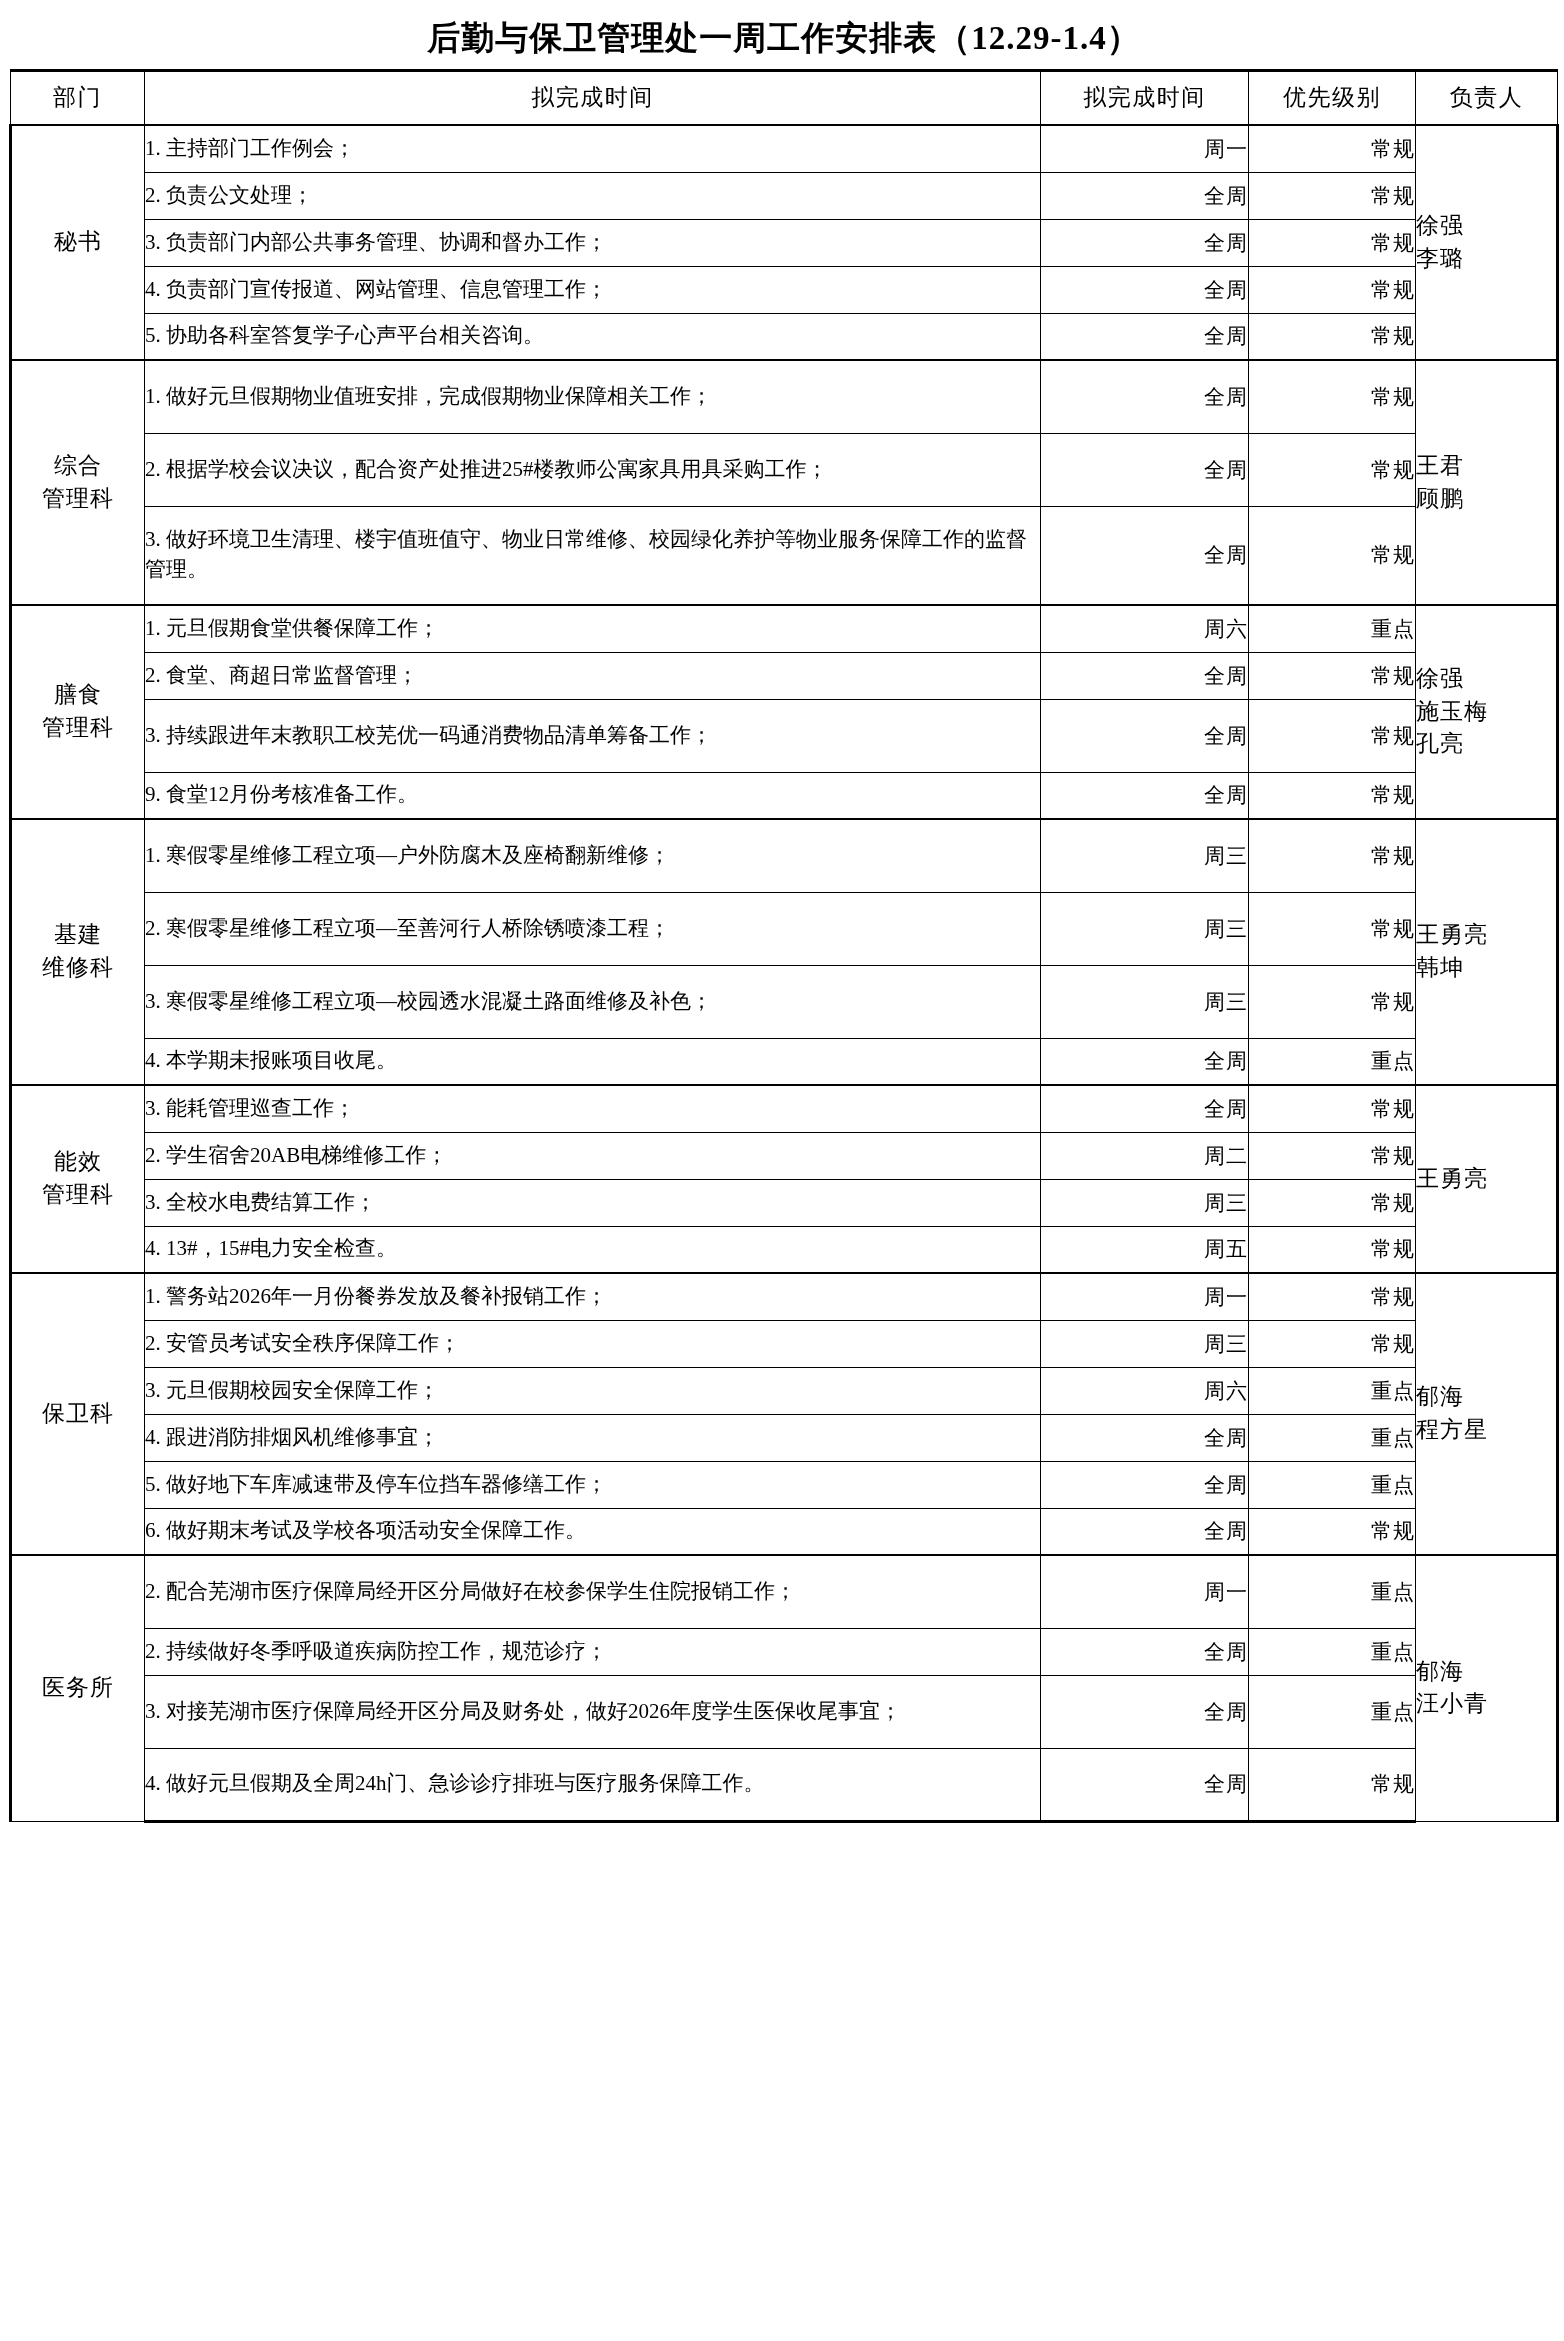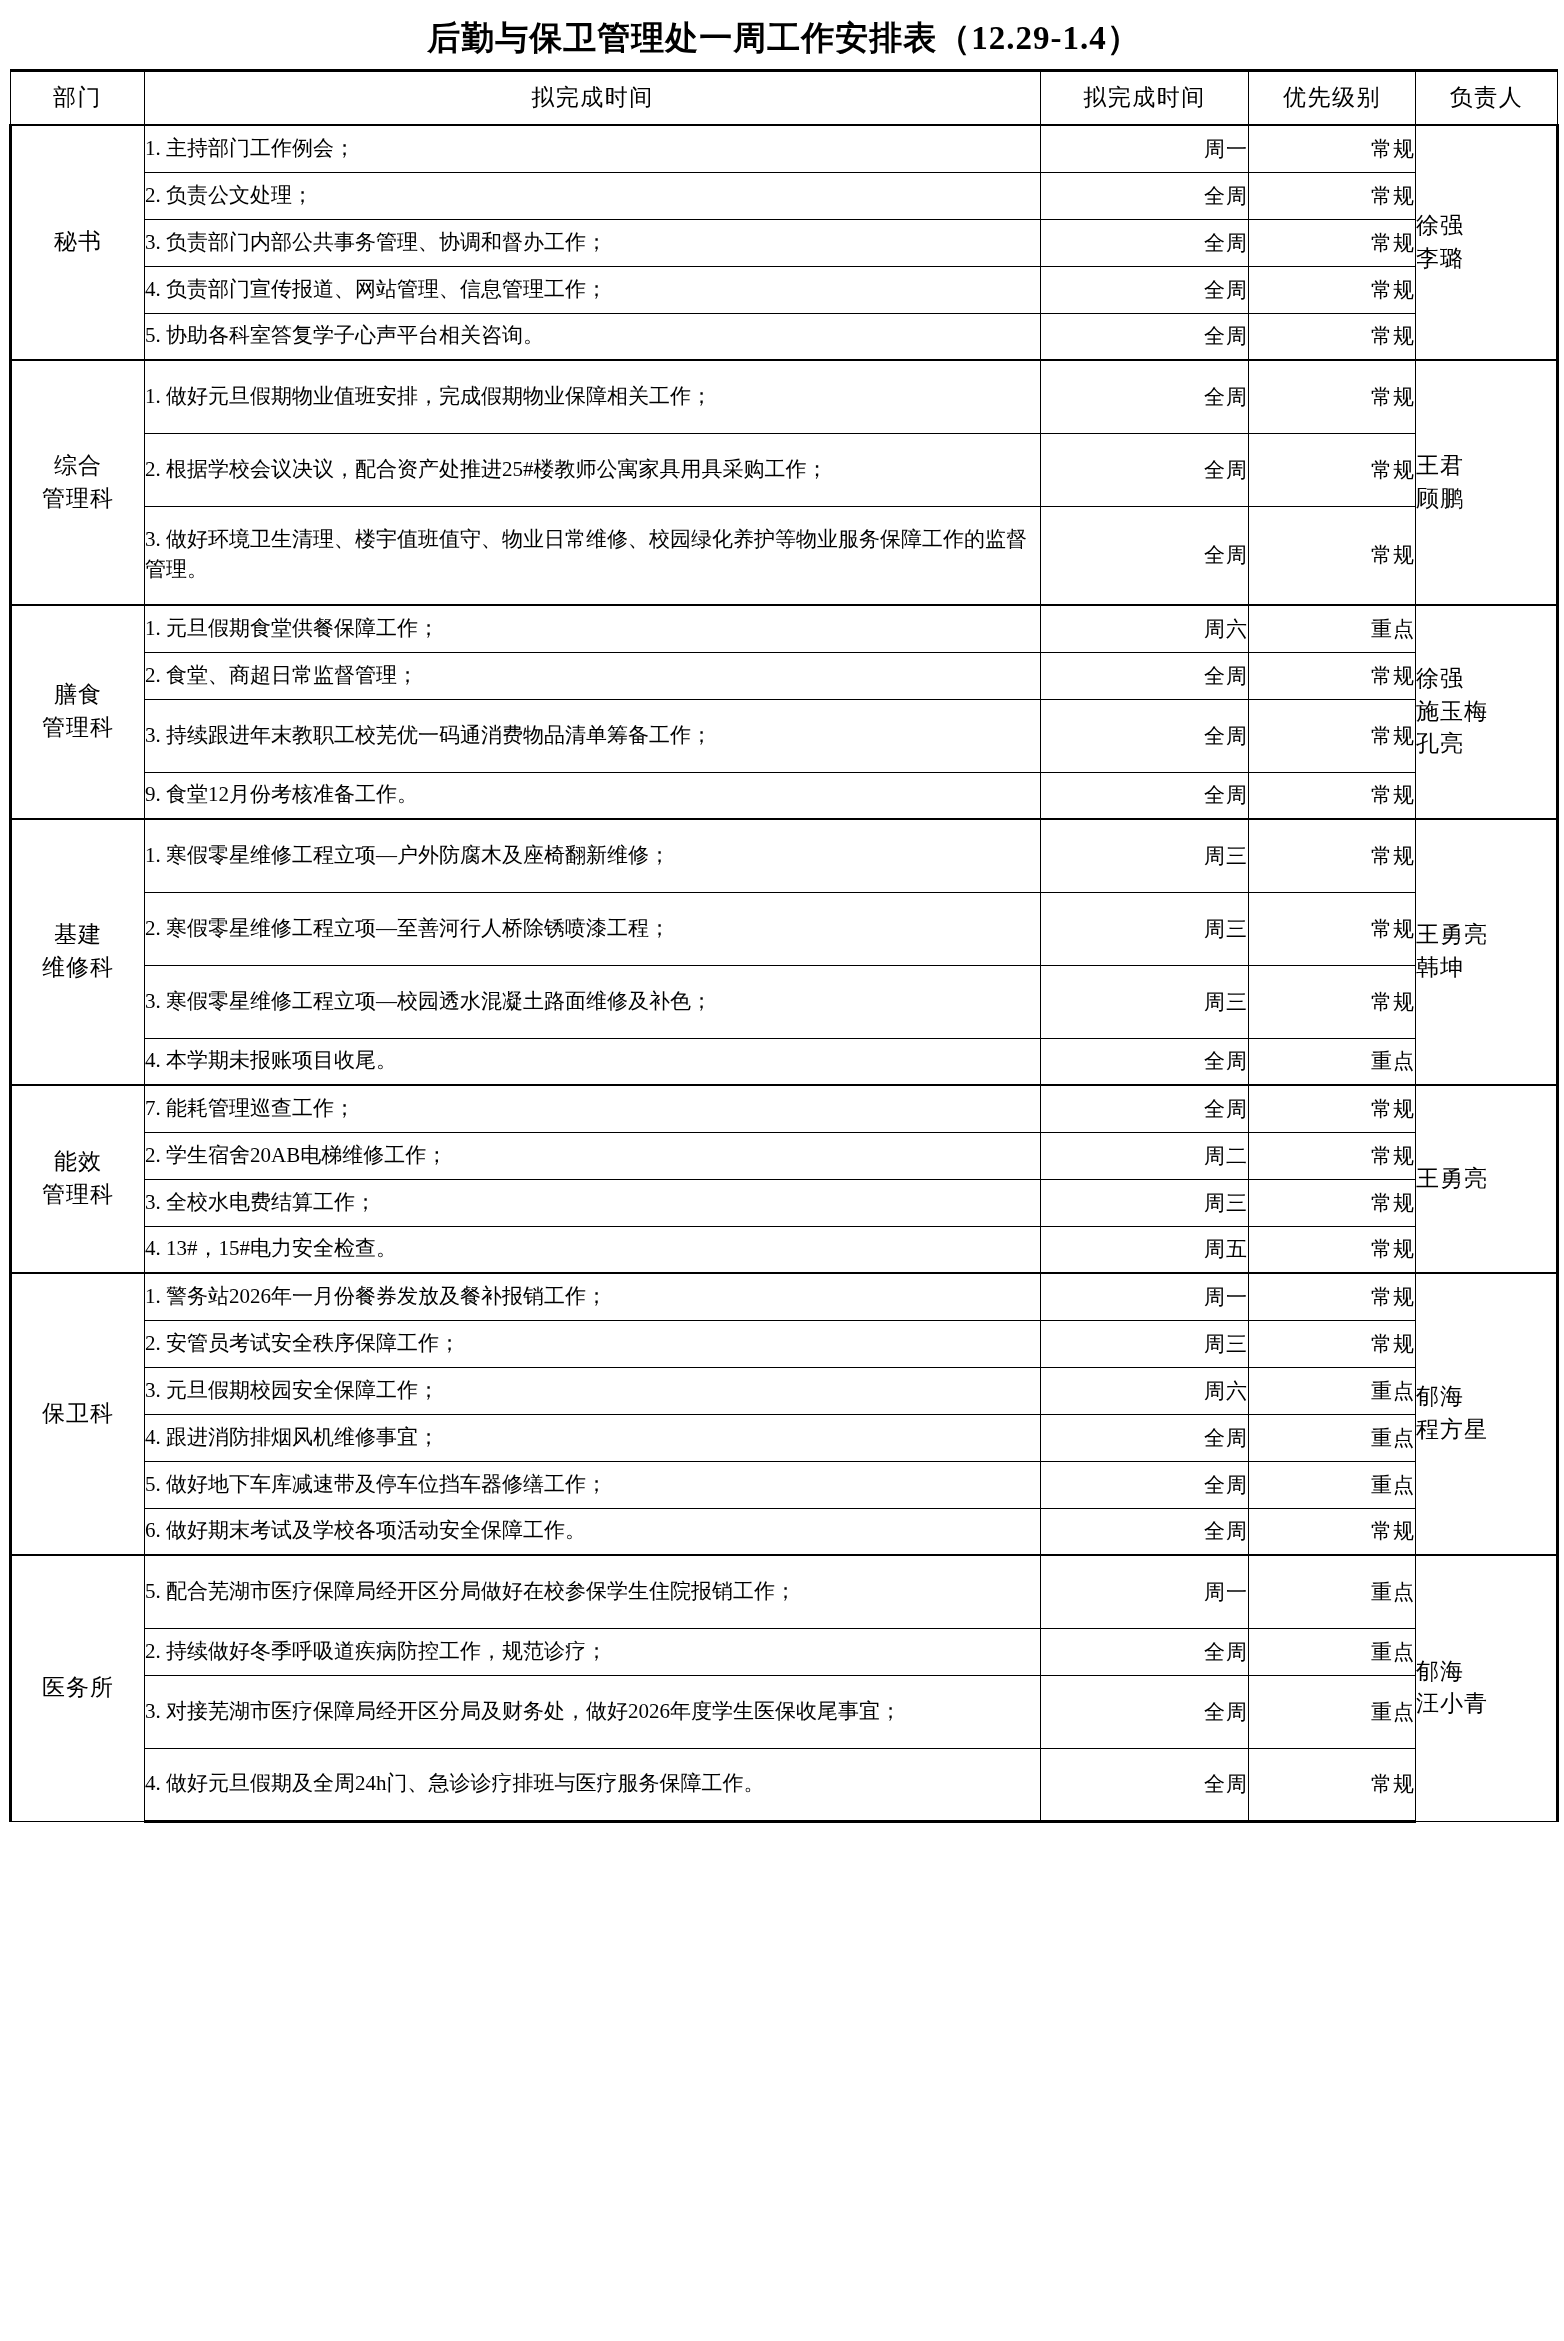--- a/index.html
+++ b/index.html
@@ -212,21 +212,21 @@
           <td class="time">周三</td>
           <td class="prio">常规</td>
         </tr>
         <tr>
           <td class="task row-1">4. 本学期未报账项目收尾。</td>
           <td class="time">全周</td>
           <td class="prio">重点</td>
         </tr>
         <tr class="sec-start">
           <td class="dept" rowspan="4">能效<br>管理科</td>
-          <td class="task row-1">7. 能耗管理巡查工作；</td>
+          <td class="task row-1">3. 能耗管理巡查工作；</td>
           <td class="time">全周</td>
           <td class="prio">常规</td>
           <td class="owner" rowspan="4">王勇亮</td>
         </tr>
         <tr>
           <td class="task row-1">2. 学生宿舍20AB电梯维修工作；</td>
           <td class="time">周二</td>
           <td class="prio">常规</td>
         </tr>
         <tr>
@@ -266,21 +266,21 @@
           <td class="time">全周</td>
           <td class="prio">重点</td>
         </tr>
         <tr>
           <td class="task row-1">6. 做好期末考试及学校各项活动安全保障工作。</td>
           <td class="time">全周</td>
           <td class="prio">常规</td>
         </tr>
         <tr class="sec-start">
           <td class="dept" rowspan="4">医务所</td>
-          <td class="task row-2">5. 配合芜湖市医疗保障局经开区分局做好在校参保学生住院报销工作；</td>
+          <td class="task row-2">2. 配合芜湖市医疗保障局经开区分局做好在校参保学生住院报销工作；</td>
           <td class="time">周一</td>
           <td class="prio">重点</td>
           <td class="owner" rowspan="4">郁海<br>汪小青</td>
         </tr>
         <tr>
           <td class="task row-1">2. 持续做好冬季呼吸道疾病防控工作，规范诊疗；</td>
           <td class="time">全周</td>
           <td class="prio">重点</td>
         </tr>
         <tr>

